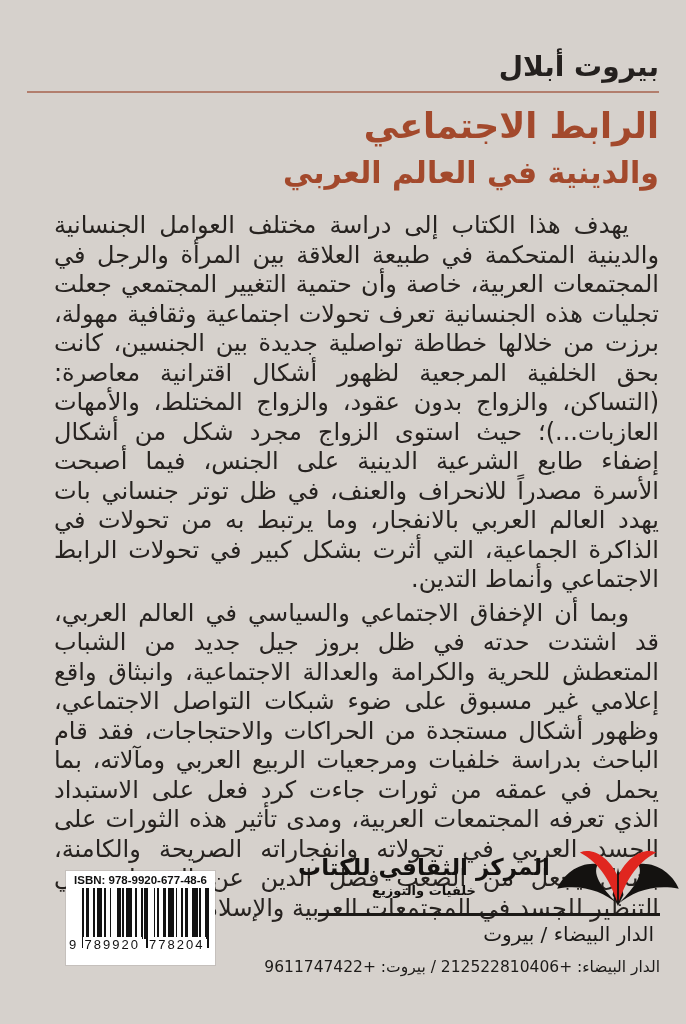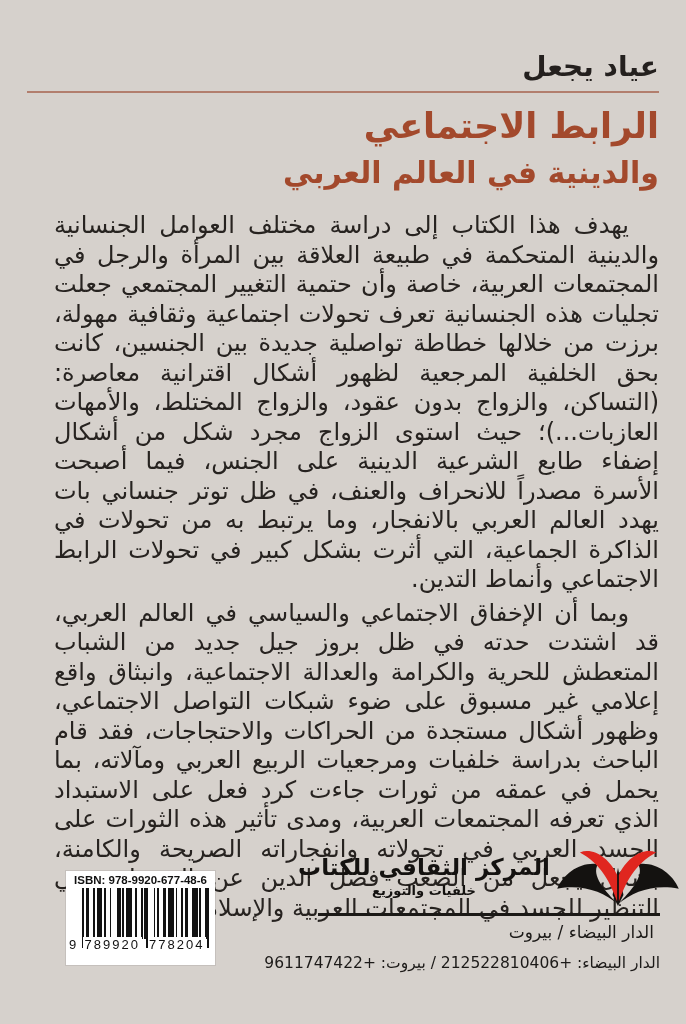--- a/index.html
+++ b/index.html
@@ -65,33 +65,33 @@
   .digits .d9{flex:0 0 11px;background:#fff;text-align:left;}
   .digits .dg{flex:1;margin:0 3px;background:#fff;text-align:center;letter-spacing:2px;white-space:nowrap;}
   
   .publisher{position:absolute;right:26px;top:843px;width:342px;text-align:right;}
   .logo-row{display:flex;align-items:center;justify-content:center;}
   .book-icon{flex:0 0 auto;width:136px;height:66px;margin-right:0;}
   .logo-text{flex:1;text-align:center;padding-left:6px;}
   .pub-name{font-size:23px;font-weight:bold;color:#141210;line-height:1.2;white-space:nowrap;}
   .pub-sub{font-size:13px;font-weight:bold;color:#141210;margin-top:2px;}
   .pub-rule{height:2.5px;background:#1b1916;margin-top:4px;border:0;}
-  .cities{font-size:17px;margin-top:6px;padding-left:0;padding-right:6px;color:#1c1a18;}
+  .cities{font-size:20px;margin-top:6px;padding-left:0;padding-right:6px;color:#1c1a18;}
   .phones{font-size:15.5px;margin-top:12px;color:#1c1a18;white-space:nowrap;}
   .email{
     direction:ltr;text-align:right;padding-right:33px;margin-top:3px;
     font-family:"Liberation Serif",serif;font-size:18.5px;color:#141210;
   }
 </style>
 </head>
 <body>
 
 <div class="cover">
 
-  <div class="author">عياد يجعل</div>
+  <div class="author">بيروت أبلال</div>
   <div class="title-rule"></div>
 
   <div class="title">
     <div class="t1">الرابط الاجتماعي</div>
     <div class="t3">والدينية في العالم العربي</div>
   </div>
 
   <div class="synopsis">
     <p>يهدف هذا الكتاب إلى دراسة مختلف العوامل الجنسانية والدينية المتحكمة في طبيعة العلاقة بين المرأة والرجل في المجتمعات العربية، خاصة وأن حتمية التغيير المجتمعي جعلت تجليات هذه الجنسانية تعرف تحولات اجتماعية وثقافية مهولة، برزت من خلالها خطاطة تواصلية جديدة بين الجنسين، كانت بحق الخلفية المرجعية لظهور أشكال اقترانية معاصرة: (التساكن، والزواج بدون عقود، والزواج المختلط، والأمهات العازبات...)؛ حيث استوى الزواج مجرد شكل من أشكال إضفاء طابع الشرعية الدينية على الجنس، فيما أصبحت الأسرة مصدراً للانحراف والعنف، في ظل توتر جنساني بات يهدد العالم العربي بالانفجار، وما يرتبط به من تحولات في الذاكرة الجماعية، التي أثرت بشكل كبير في تحولات الرابط الاجتماعي وأنماط التدين.</p>
     <p>وبما أن الإخفاق الاجتماعي والسياسي في العالم العربي، قد اشتدت حدته في ظل بروز جيل جديد من الشباب المتعطش للحرية والكرامة والعدالة الاجتماعية، وانبثاق واقع إعلامي غير مسبوق على ضوء شبكات التواصل الاجتماعي، وظهور أشكال مستجدة من الحراكات والاحتجاجات، فقد قام الباحث بدراسة خلفيات ومرجعيات الربيع العربي ومآلاته، بما يحمل في عمقه من ثورات جاءت كرد فعل على الاستبداد الذي تعرفه المجتمعات العربية، ومدى تأثير هذه الثورات على الجسد العربي في تحولاته وانفجاراته الصريحة والكامنة، بشكل يجعل من الصعب فصل الدين عن الجنسانية في التنظير للجسد في المجتمعات العربية والإسلامية بشكل عام.</p>

